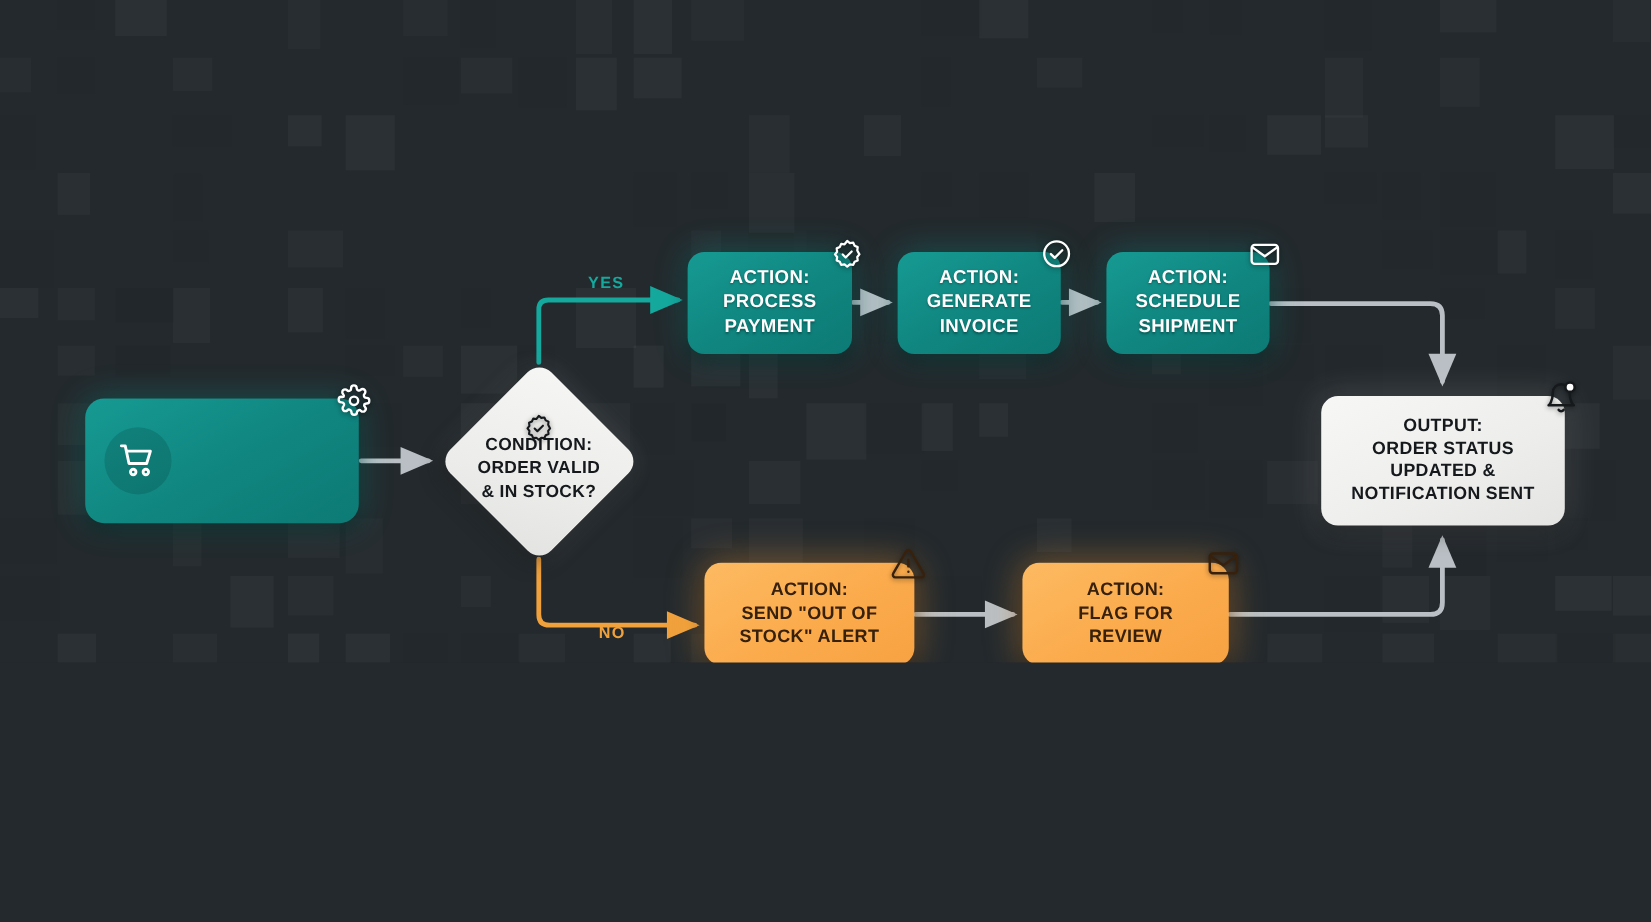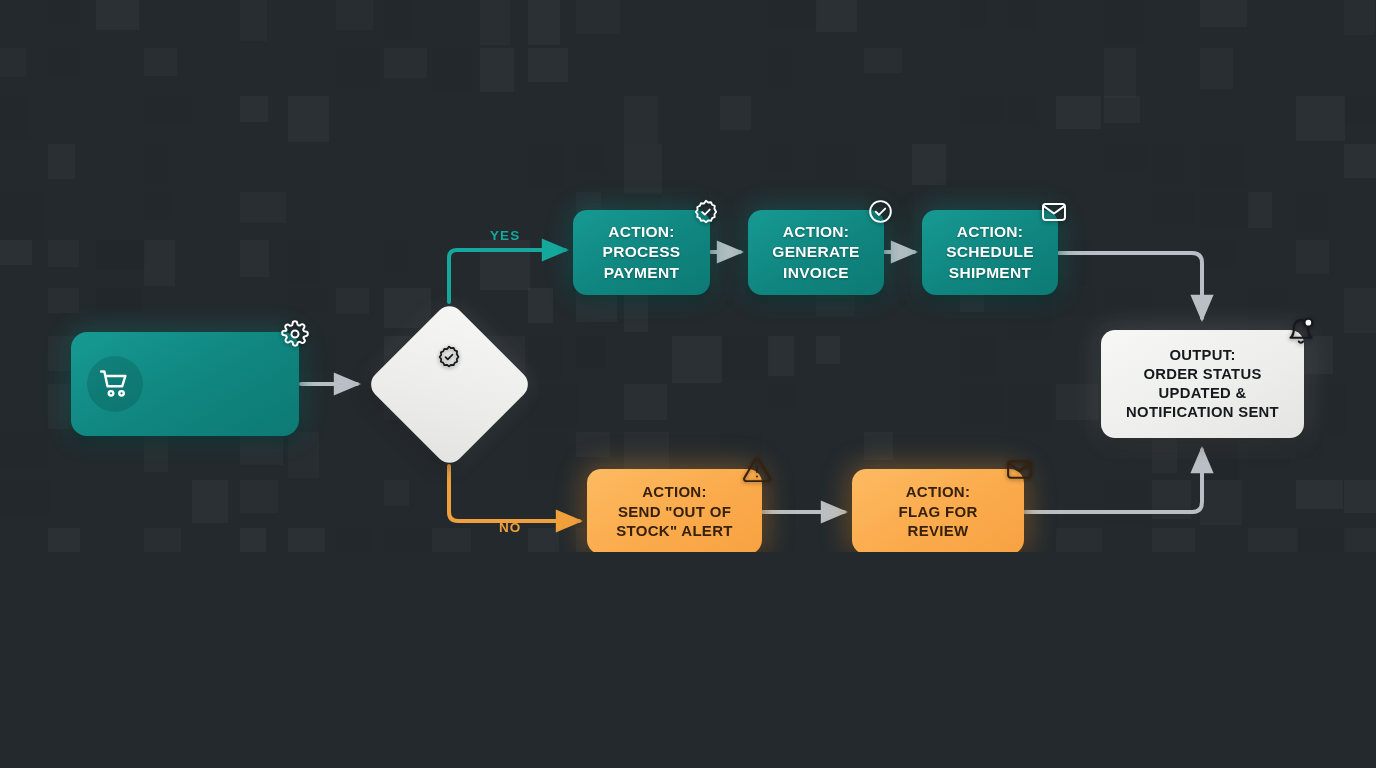--- a/index.html
+++ b/index.html
@@ -400,20 +400,23 @@
     <span class="corner-ico" style="right:-10px;top:-12px;">
       <svg width="28" height="28" viewBox="0 0 24 24" fill="none" stroke="#ffffff" stroke-width="1.7" stroke-linecap="round" stroke-linejoin="round">
         <circle cx="12" cy="12" r="3"></circle>
         <path d="M19.4 14.5a1.6 1.6 0 0 0 .32 1.77l.06.06a2 2 0 1 1-2.83 2.83l-.06-.06a1.6 1.6 0 0 0-1.77-.32 1.6 1.6 0 0 0-.97 1.47V20a2 2 0 1 1-4 0v-.09A1.6 1.6 0 0 0 9.1 18.4a1.6 1.6 0 0 0-1.77.32l-.06.06a2 2 0 1 1-2.83-2.83l.06-.06a1.6 1.6 0 0 0 .32-1.77 1.6 1.6 0 0 0-1.47-.97H3a2 2 0 1 1 0-4h.09A1.6 1.6 0 0 0 4.6 9.1a1.6 1.6 0 0 0-.32-1.77l-.06-.06a2 2 0 1 1 2.83-2.83l.06.06a1.6 1.6 0 0 0 1.77.32h.08a1.6 1.6 0 0 0 .97-1.47V3a2 2 0 1 1 4 0v.09a1.6 1.6 0 0 0 .97 1.47 1.6 1.6 0 0 0 1.77-.32l.06-.06a2 2 0 1 1 2.83 2.83l-.06.06a1.6 1.6 0 0 0-.32 1.77v.08a1.6 1.6 0 0 0 1.47.97H21a2 2 0 1 1 0 4h-.09a1.6 1.6 0 0 0-1.47.97Z"></path>
       </svg>
     </span>
   </div>
 
   <div class="node" id="n-condition">
     <span class="dia-shape"></span>
+    <span class="lbl">CONDITION:
+ORDER VALID
+&amp; IN STOCK?</span>
     <span class="corner-ico" style="left:50%;margin-left:-13px;top:44px;">
       <svg width="26" height="26" viewBox="0 0 24 24" fill="none" stroke="#15191c" stroke-width="1.6" stroke-linecap="round" stroke-linejoin="round">
         <path d="M12 2.4l1.9 1.5 2.4-.3 1 2.2 2.2 1-.3 2.4L20.7 12l-1.5 1.9.3 2.4-2.2 1-1 2.2-2.4-.3L12 20.7l-1.9-1.5-2.4.3-1-2.2-2.2-1 .3-2.4L3.3 12l1.5-1.9-.3-2.4 2.2-1 1-2.2 2.4.3z"></path>
         <path d="M8.8 12.1l2.1 2.1 4.3-4.3"></path>
       </svg>
     </span>
   </div>
 
   <div class="node teal" id="n-process">
     <span class="lbl">ACTION:

